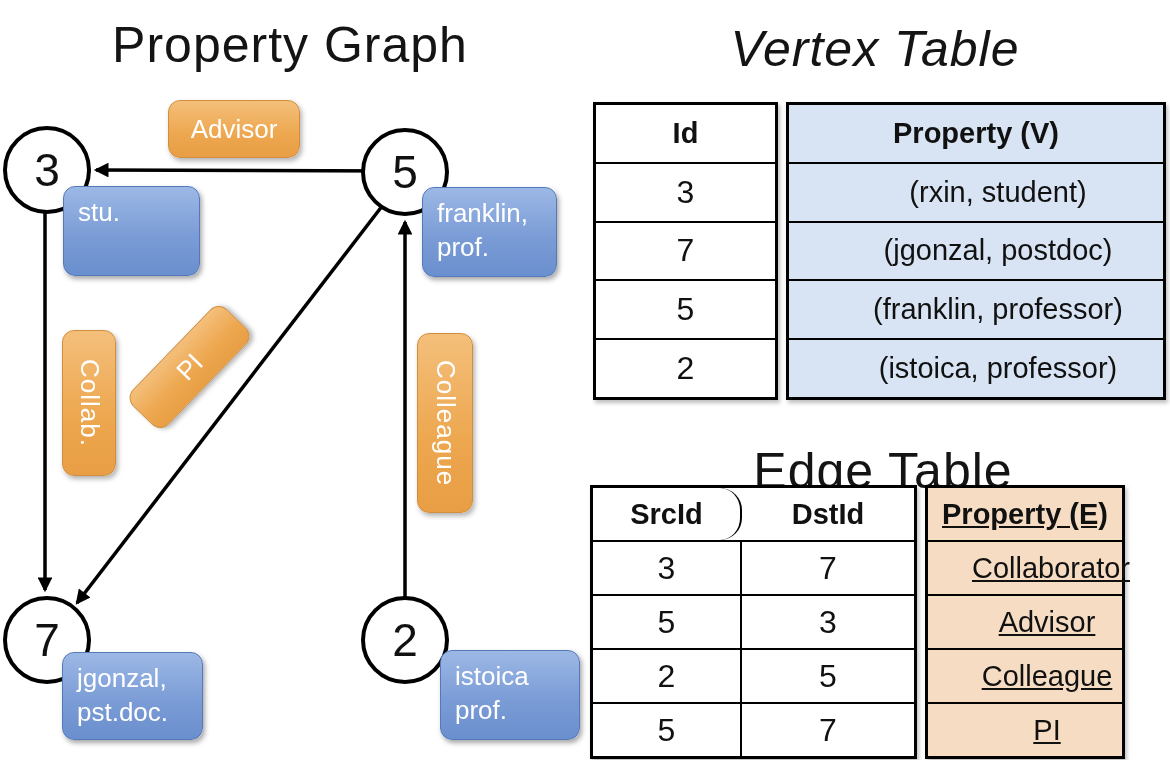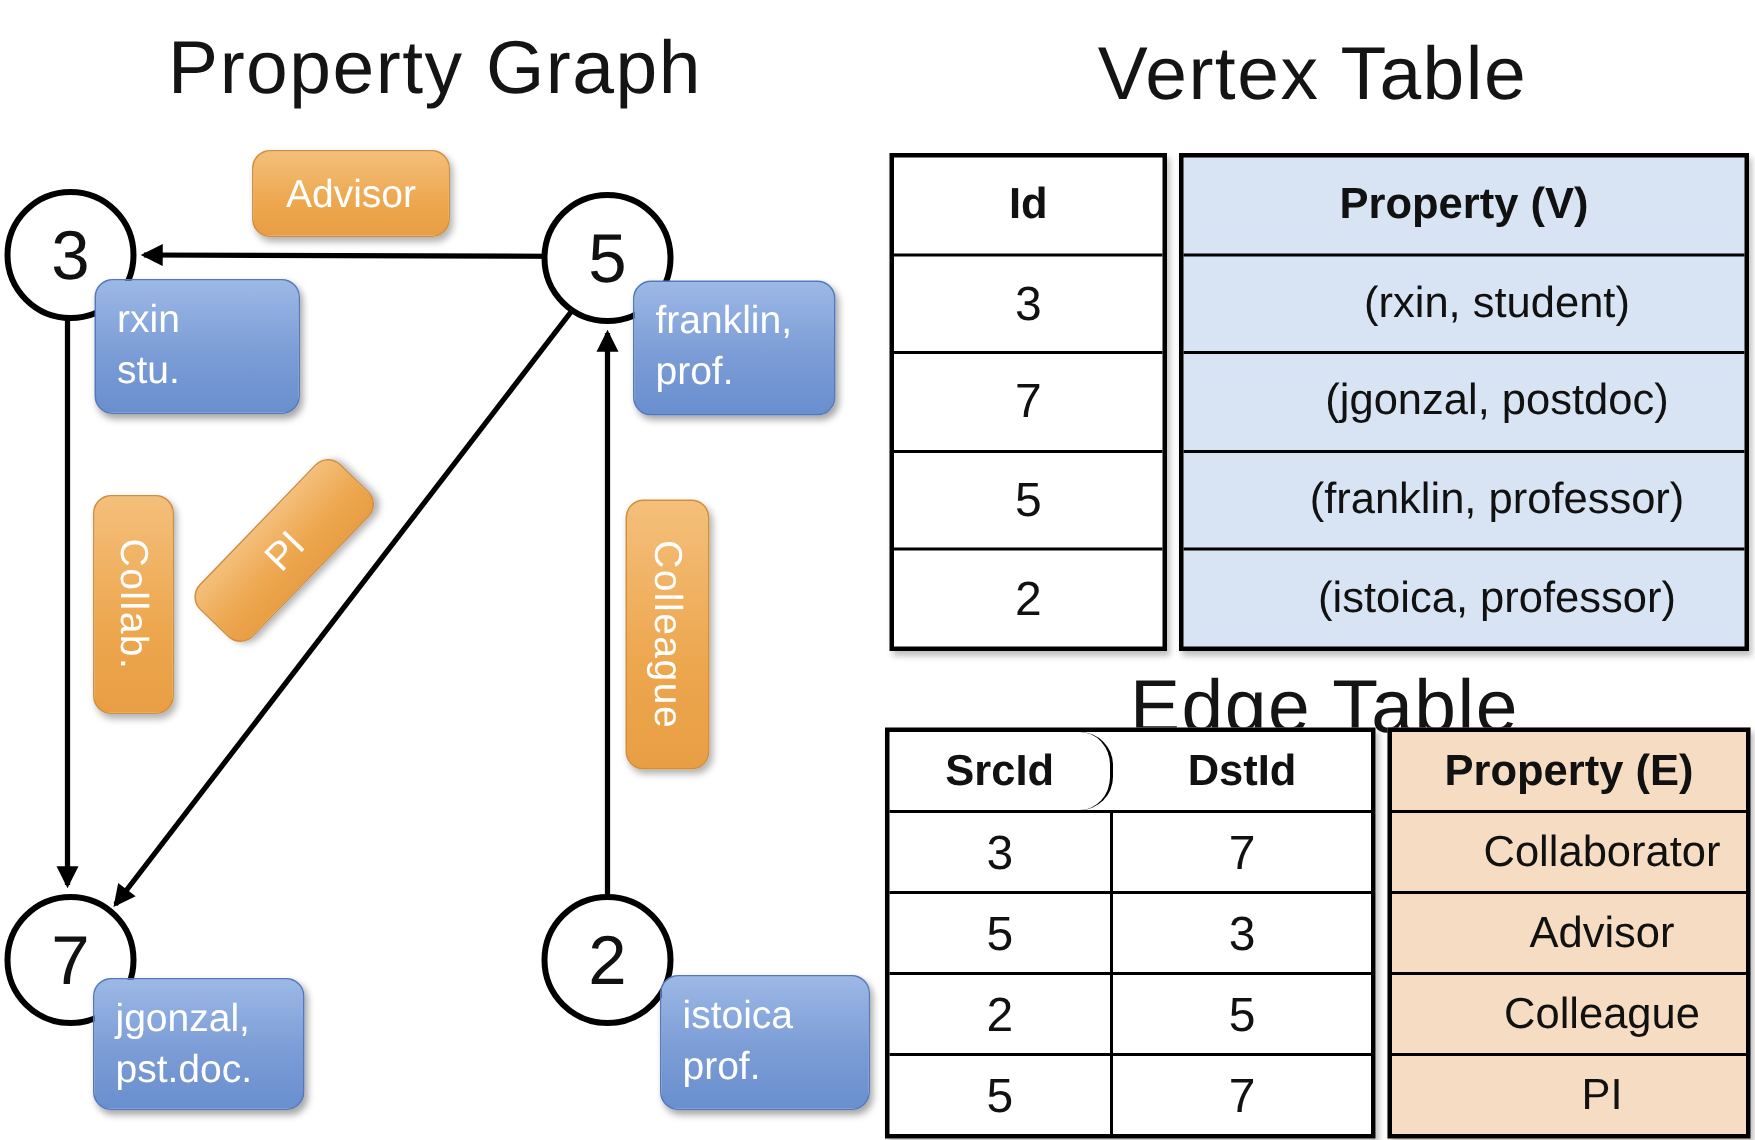--- a/index.html
+++ b/index.html
@@ -50,21 +50,21 @@
   .divider{border-right:2.5px solid #000;}
   .bluefill{background:#d8e3f3;}
   .tanfill{background:#f5dcc2;}
 </style>
 </head>
 <body>
 
 <div id="slide">
 
   <div class="title" style="left:0;width:580px;top:16px;">Property Graph</div>
-  <div class="title" style="left:580px;width:590px;top:20px;">Vertex Table</div>
+  <div class="title" style="left:580px;width:590px;top:20px;font-style:italic;">Vertex Table</div>
   <div class="title" style="left:588px;width:590px;top:406px;margin-top:36px;">Edge Table</div>
 
   <svg width="580" height="760" style="position:absolute;left:0;top:0;">
     <defs>
       <marker id="arrow" viewBox="0 0 10 10" refX="8.5" refY="5" markerWidth="5" markerHeight="4.2" orient="auto-start-reverse">
         <path d="M0 0 L10 5 L0 10 z" fill="#000"></path>
       </marker>
     </defs>
     <line x1="400" y1="171" x2="96" y2="170" stroke="#000" stroke-width="3.5" marker-end="url(#arrow)"></line>
     <line x1="45" y1="208" x2="45" y2="590" stroke="#000" stroke-width="3.5" marker-end="url(#arrow)"></line>
@@ -79,21 +79,20 @@
     <span>5</span>
   </div>
   <div class="node" style="left:3px;top:596px;">
     <span>7</span>
   </div>
   <div class="node" style="left:361px;top:596px;">
     <span>2</span>
   </div>
 
   <div class="vprop" style="left:63px;top:186px;width:137px;height:90px;">
-    <div>rxin</div>
     <div>stu.</div>
   </div>
   <div class="vprop" style="left:422px;top:187px;width:135px;height:90px;">
     <div>franklin,</div>
     <div>prof.</div>
   </div>
   <div class="vprop" style="left:62px;top:652px;width:141px;height:88px;">
     <div>jgonzal,</div>
     <div>pst.doc.</div>
   </div>
@@ -108,21 +107,21 @@
   <div class="elabel" style="left:62px;top:330px;width:54px;height:146px;">
     <span class="vert">Collab.</span>
   </div>
   <div class="elabel" style="left:122px;top:342px;width:135px;height:50px;transform:rotate(-46deg);">
     <span>PI</span>
   </div>
   <div class="elabel" style="left:417px;top:333px;width:56px;height:180px;">
     <span class="vert">Colleague</span>
   </div>
 
-  <div class="tgroup" style="left:593px;top:102px;height:332px;">
+  <div class="tgroup" style="left:593px;top:102px;height:298px;">
     <div class="tbox" style="width:185px;">
       <div class="trow thead">
         <div class="tcell">Id</div>
       </div>
       <div class="trow">
         <div class="tcell">3</div>
       </div>
       <div class="trow">
         <div class="tcell">7</div>
       </div>
@@ -168,21 +167,21 @@
       </div>
       <div class="trow">
         <div class="tcell divider" style="flex:0 0 147px;">2</div>
         <div class="tcell">5</div>
       </div>
       <div class="trow">
         <div class="tcell divider" style="flex:0 0 147px;">5</div>
         <div class="tcell">7</div>
       </div>
     </div>
-    <div class="tbox tanfill" style="width:242px;">
+    <div class="tbox tanfill" style="width:200px;text-decoration:underline;">
       <div class="trow thead">
         <div class="tcell">Property (E)</div>
       </div>
       <div class="trow">
         <div class="tcell small">Collaborator</div>
       </div>
       <div class="trow">
         <div class="tcell small">Advisor</div>
       </div>
       <div class="trow">

